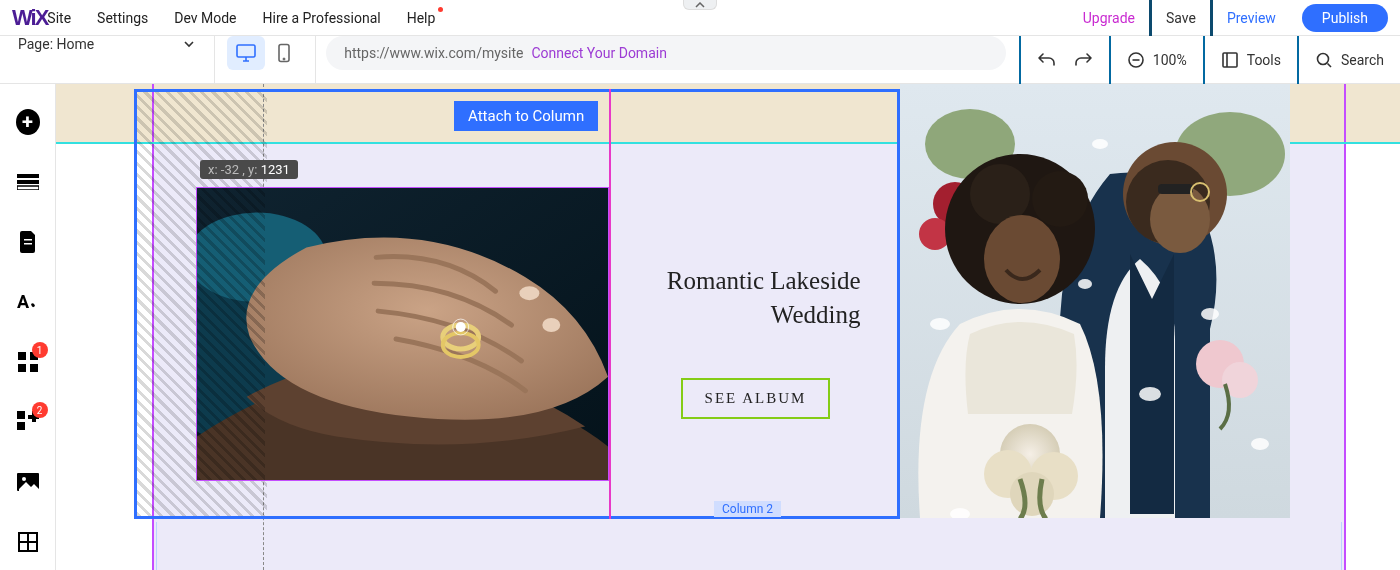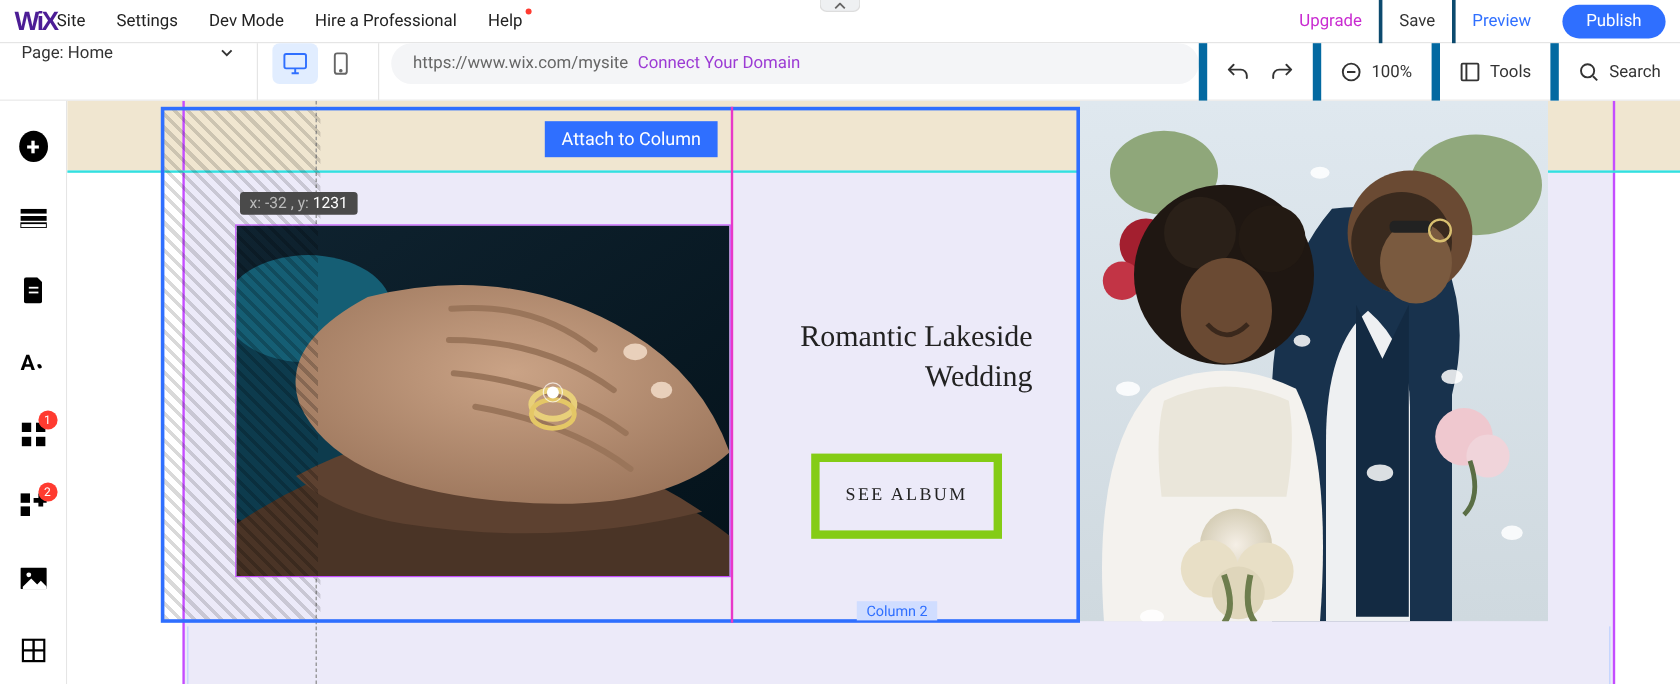--- a/index.html
+++ b/index.html
@@ -26,21 +26,21 @@
     .sb-divider { width:1px; height:48px; background:#e5e5e5; }
     .device-group { display:flex; align-items:center; gap:0; padding:0 12px; }
     .device-btn { width:38px; height:34px; display:flex; align-items:center; justify-content:center; border-radius:6px; cursor:pointer; }
     .device-btn.active { background:#e1edff; }
     .device-btn svg { stroke:#2f6fff; }
     .device-btn:not(.active) svg { stroke:#666; }
     .urlbar { flex:1; max-width:680px; height:34px; background:#f4f5f7; border-radius:17px; display:flex; align-items:center; padding:0 18px; margin-left:10px; font-size:14px; gap:8px; }
     .urlbar .url { color:#666; }
     .urlbar .connect { color:#9c3bd4; cursor:pointer; }
     .sb-right { margin-left:auto; display:flex; align-items:center; height:48px; }
-    .sb-cell { height:48px; display:flex; align-items:center; gap:8px; padding:0 16px; border-left:7px solid #0369a1; cursor:pointer; color:#333; }
+    .sb-cell { height:48px; display:flex; align-items:center; gap:8px; padding:0 16px; border-left:2px solid #0369a1; cursor:pointer; color:#333; }
     .sb-cell svg { stroke:#333; }
 
     
     .leftrail { position:absolute; top:84px; left:0; width:56px; bottom:0; background:#fff; border-right:1px solid #e5e5e5; display:flex; flex-direction:column; align-items:center; padding-top:26px; gap:36px; }
     .rail-btn { position:relative; width:24px; height:24px; display:flex; align-items:center; justify-content:center; cursor:pointer; }
     .rail-badge { position:absolute; top:-8px; right:-8px; background:#ff3b30; color:#fff; font-size:10px; width:16px; height:16px; border-radius:50%; display:flex; align-items:center; justify-content:center; }
     .plus-circle { width:26px; height:26px; background:#000; border-radius:50%; display:flex; align-items:center; justify-content:center; color:#fff; font-size:20px; font-weight:bold; line-height:1; }
 
     
     .canvas { position:absolute; top:84px; left:56px; right:0; bottom:0; background:#fff; overflow:hidden; }
@@ -69,21 +69,21 @@
     .media { position:absolute; left:140px; top:103px; width:413px; height:294px; border:1px solid #c44dff; z-index:4; overflow:hidden; }
     .media .hatch2 { position:absolute; left:0; top:0; width:68px; height:100%; background:repeating-linear-gradient(45deg,rgba(0,0,0,0.2) 0,rgba(0,0,0,0.2) 3px,transparent 3px,transparent 8px); z-index:2; }
     .media-img { width:100%; height:100%; }
 
     
     .vg-mag { position:absolute; top:5px; height:430px; border-left:2px solid #e838c8; left:553px; z-index:5; }
 
     
     .col2 { position:absolute; left:555px; top:5px; width:289px; height:430px; z-index:2; display:flex; flex-direction:column; align-items:center;border-radius:14px; }
     .col2 h2 { font-family:Georgia,'Times New Roman',serif; font-weight:400; font-size:25px; color:#222; text-align:right; width:210px; margin-top:175px; line-height:1.35; }
-    .see-album { margin-top:46px; border:7px solid #84cc16; padding:20px 22px; font-family:Georgia,serif; font-size:15px; letter-spacing:2px; color:#222; cursor:pointer; background:transparent; }
+    .see-album { margin-top:46px; border:2px solid #84cc16; padding:10px 22px; font-family:Georgia,serif; font-size:15px; letter-spacing:2px; color:#222; cursor:pointer; background:transparent; }
     .col-label { position:absolute; top:417px; left:658px; background:#d0ddff; color:#2f6fff; font-size:12px; padding:1px 8px; z-index:6; cursor:default; }
 
     
     .photo2 { position:absolute; left:844px; top:0; width:390px; height:434px; z-index:1; overflow:hidden; }
     .photo2-img { width:100%; height:100%; }
 
     
     .nextrow { position:absolute; left:100px; right:58px; top:438px; bottom:0; border-left:1px solid #bcd2ff; border-right:1px solid #bcd2ff; }
 
     

